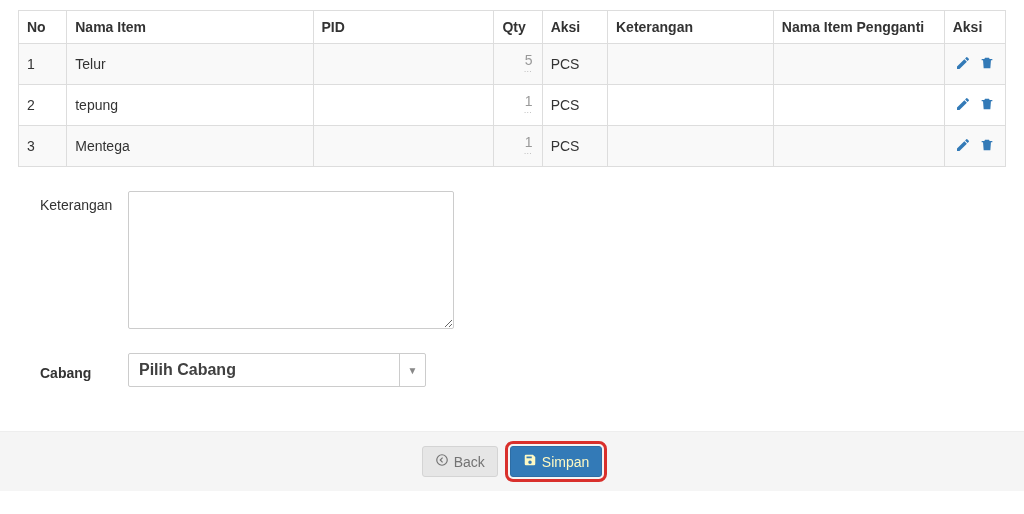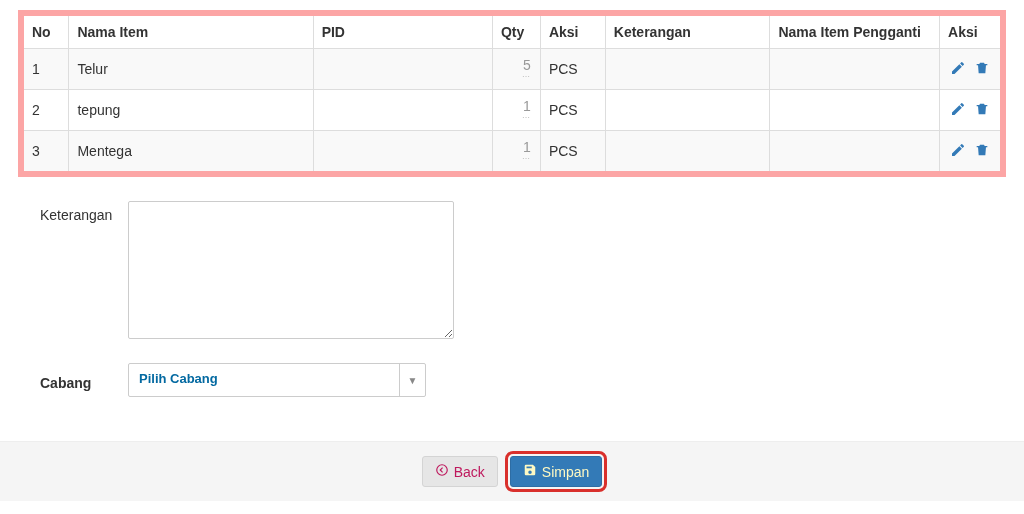--- a/index.html
+++ b/index.html
@@ -9,21 +9,21 @@
     font-size: 14px;
     color: #333;
     background: #fff;
   }
   .content {
     padding: 10px 18px 0 18px;
   }
   table.data-table {
     width: 100%;
     border-collapse: collapse;
-    border: 6px solid #fca5a5;
+    border: 1px solid #fca5a5;
   }
   table.data-table th,
   table.data-table td {
     border: 1px solid #ddd;
     padding: 8px 8px;
     text-align: left;
     font-size: 14px;
   }
   table.data-table th {
     font-weight: 700;
@@ -54,21 +54,21 @@
   textarea.keterangan {
     width: 326px; height: 138px; resize: both;
     border: 1px solid #ccc; border-radius:2px; padding:6px;
     font-family:inherit; font-size:14px;
   }
   .select-wrap {
     width: 298px; height:34px;
     border:1px solid #ccc; border-radius:2px;
     display:flex; align-items:stretch;
   }
-  .select-text { flex:1; padding:7px 10px; color:#0369a1; font-size:13px;}
+  .select-text { flex:1; padding:7px 10px; color:#404040; font-size:16px;}
   .select-caret {
     width:26px; border-left:1px solid #ccc;
     display:flex; align-items:center; justify-content:center;
     color:#888; font-size:10px;
   }
 
   .footer-bar {
     width:100%;
     padding: 14px 0;
     background:#f5f5f5;
@@ -76,21 +76,21 @@
     display:flex;
     justify-content:center;
     gap:12px;
   }
   .btn {
     display:inline-flex; align-items:center; gap:5px;
     padding: 6px 12px; font-size:14px;
     border-radius:3px; cursor:pointer;
     border:1px solid transparent;
   }
-  .btn-default { background:#e6e6e6; color:#be185d; border-color:#d4d4d4;}
+  .btn-default { background:#e6e6e6; color:#737373; border-color:#d4d4d4;}
   .btn-primary { background:#337ab7; color:#fef9c3; border-color:#2e6da4;}
   .btn-primary.highlight {
     outline: 3px solid #d9302c;
     outline-offset: 2px;
   }
   .btn svg { width:14px; height:14px; }
 </style>
 </head>
 <body>
 

